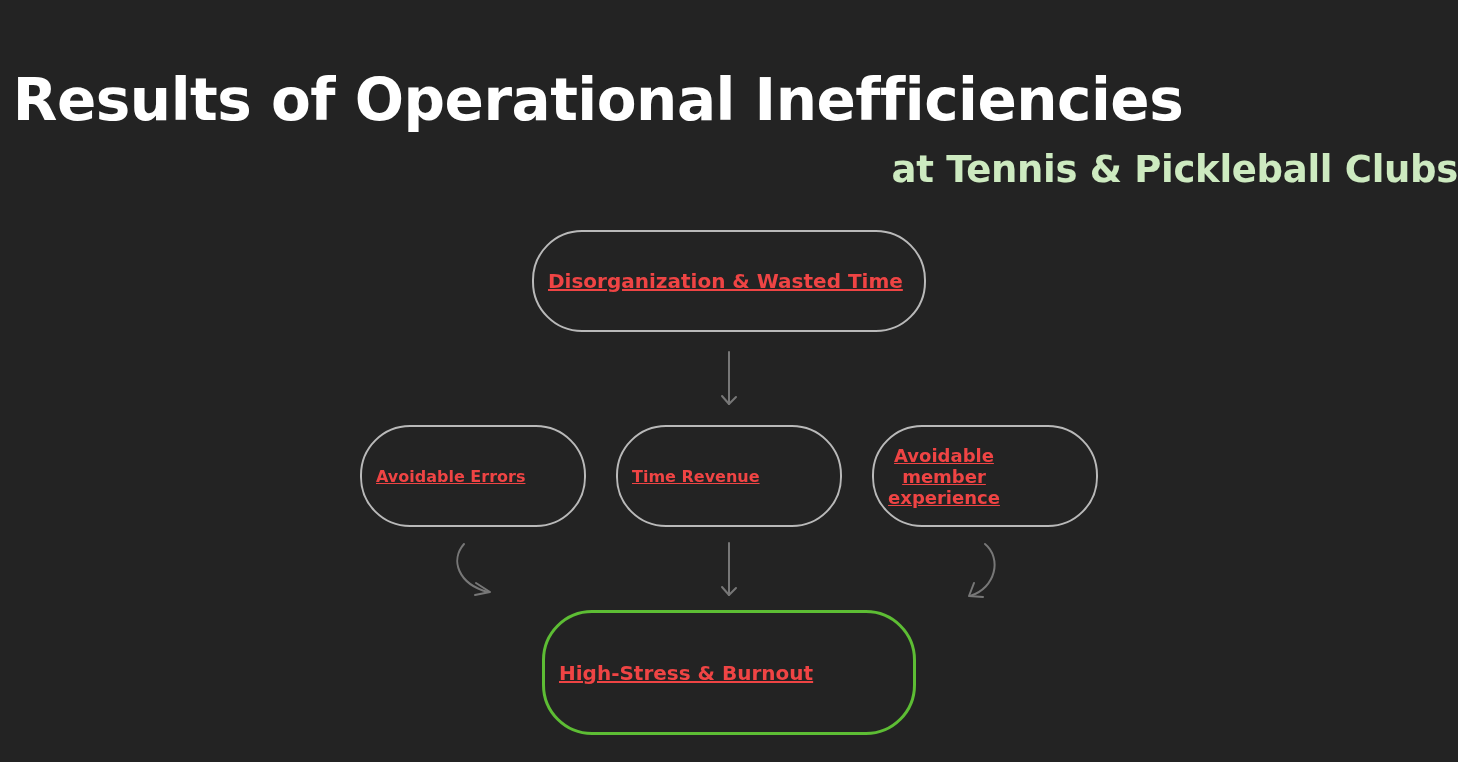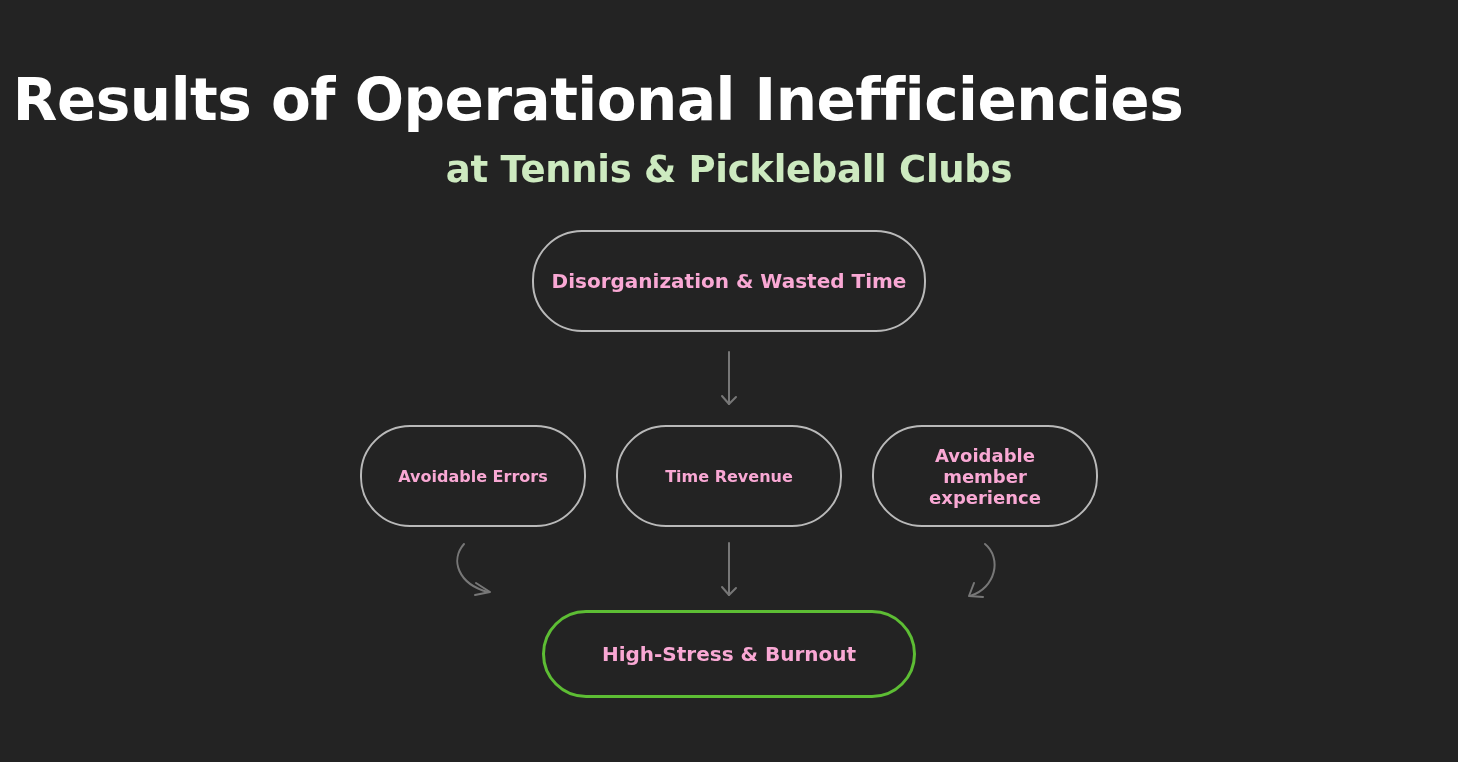--- a/index.html
+++ b/index.html
@@ -25,39 +25,40 @@
       font-weight: bold;
       letter-spacing: -0.5px;
       color: #ffffff;
       line-height: 72px;
     }
     .subtitle {
       position: absolute;
       left: 0;
       width: 1458px;
       top: 146px;
-      text-align: center;
+      text-align: right;
       font-size: 37px;
       font-weight: bold;
       letter-spacing: -0.3px;
       color: #cdeac0;
       line-height: 48px;
     }
     .node {
       position: absolute;
       box-sizing: border-box;
       border: 2.5px solid #b9b9b9;
       border-radius: 50px;
       display: flex;
       align-items: center;
-      justify-content: center;
+      justify-content: flex-start;
       text-align: center;
       font-weight: bold;
-      color: #f9a8d4;
+      color: #ef4444;
       background: transparent;
+      text-decoration: underline;
     }
     .node span {
       display: block;
       padding: 0 14px;
     }
     .node-top {
       left: 532px;
       top: 230px;
       width: 394px;
       height: 102px;
@@ -70,21 +71,21 @@
       font-size: 16px;
     }
     .node-left { left: 360px; }
     .node-center { left: 616px; }
     .node-right { left: 872px; font-size: 18px; line-height: 21px; }
     .node-right span { width: 140px; padding: 0; }
     .node-bottom {
       left: 542px;
       top: 610px;
       width: 374px;
-      height: 88px;
+      height: 125px;
       font-size: 20px;
       border: 3px solid #5dbd34;
     }
     .arrows {
       position: absolute;
       left: 0;
       top: 0;
       width: 1458px;
       height: 762px;
       pointer-events: none;

